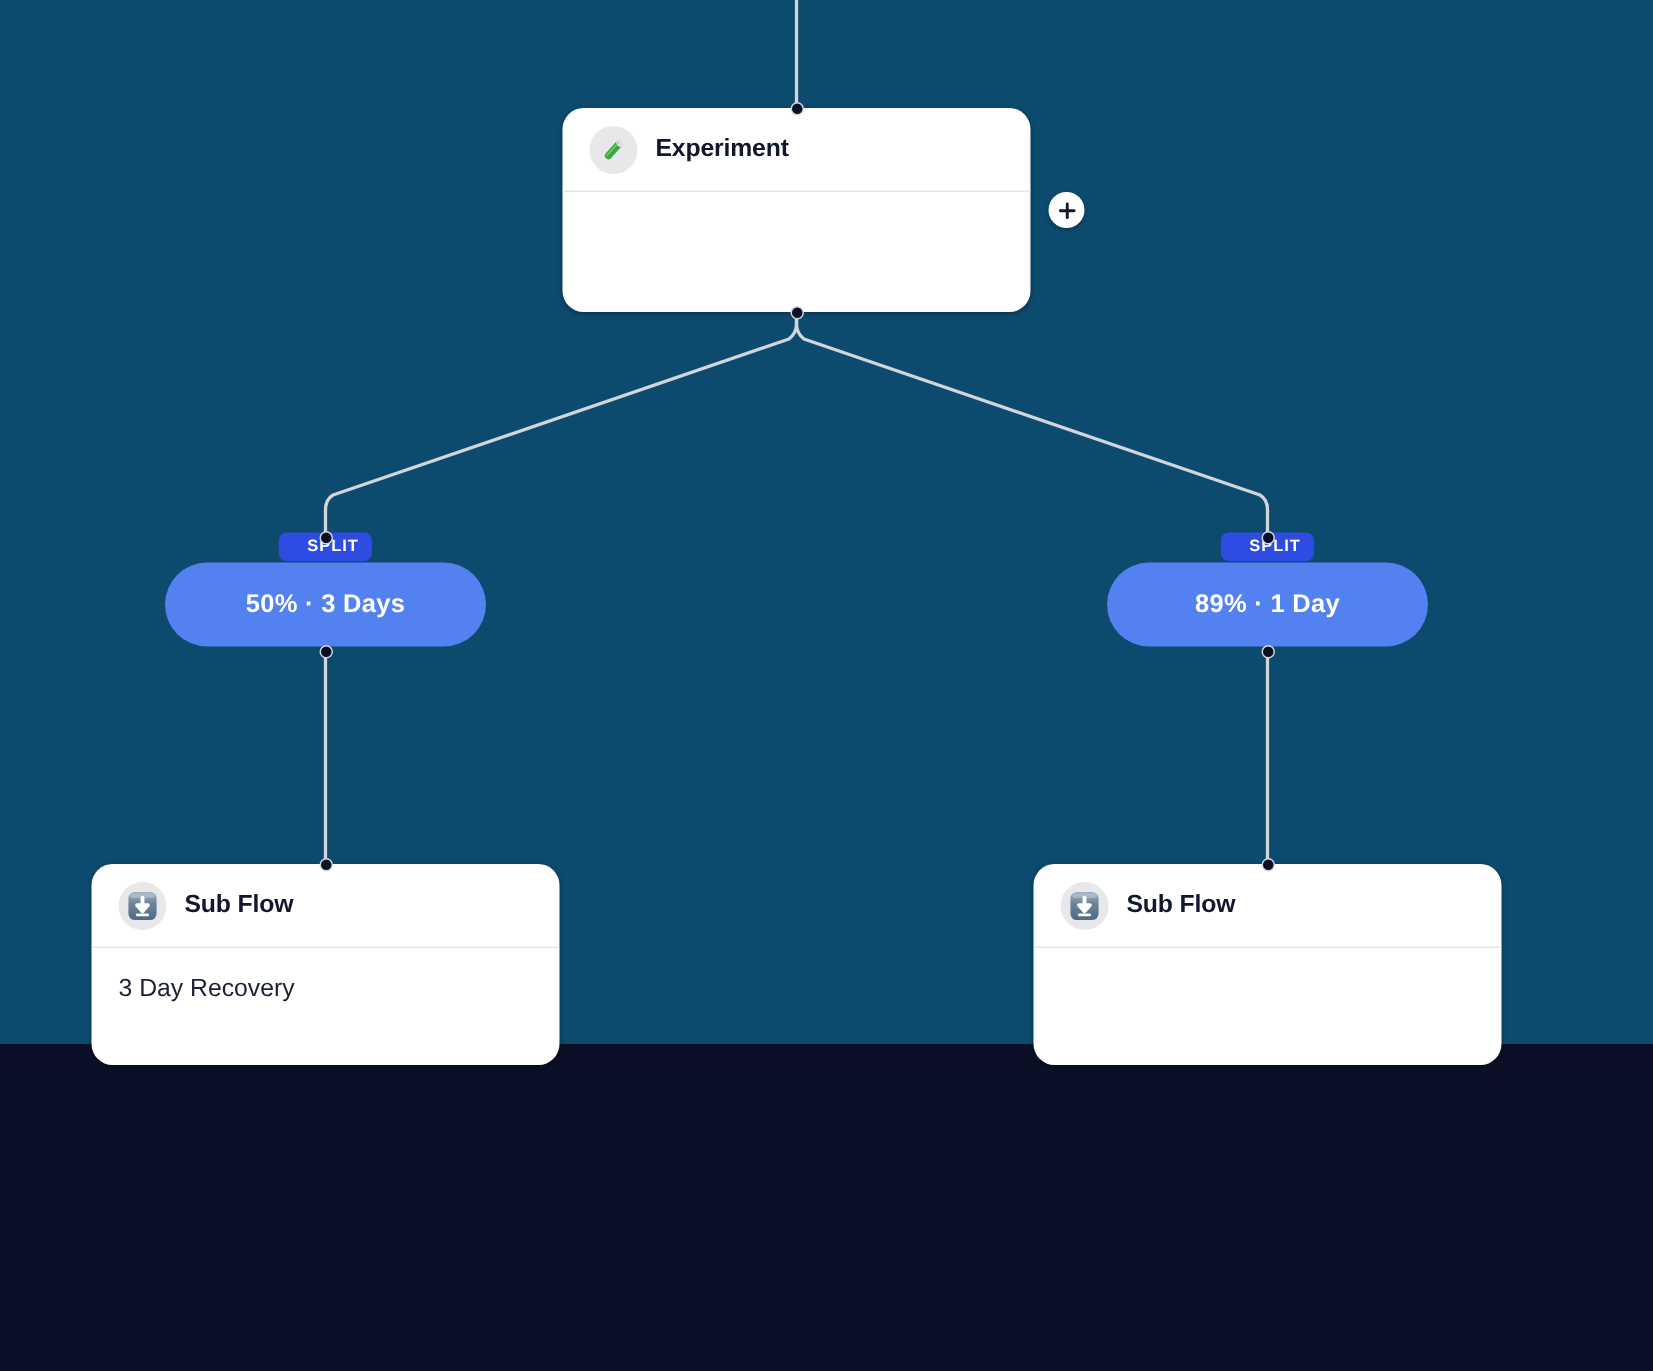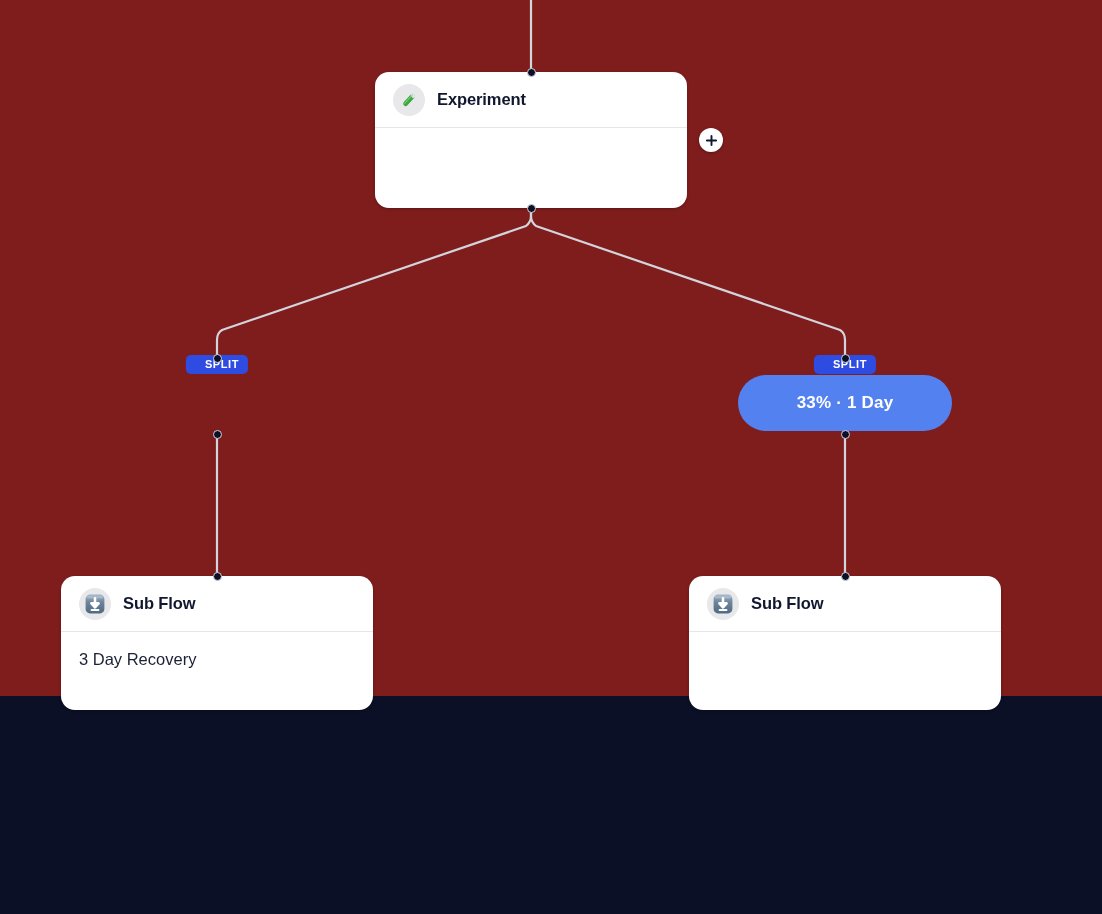--- a/index.html
+++ b/index.html
@@ -12,21 +12,21 @@
     height: 914px;
     overflow: hidden;
     font-family: "Liberation Sans", sans-serif;
     -webkit-font-smoothing: antialiased;
   }
 
   #canvas {
     position: relative;
     width: 1102px;
     height: 696px;
-    background: #7f1d1d;
+    background: #0c4a6e;
   }
 
   #edges {
     position: absolute;
     left: 0;
     top: 0;
     width: 1102px;
     height: 914px;
     pointer-events: none;
   }
@@ -179,28 +179,31 @@
   <div class="anchor" style="left:531px; top:72px;"></div>
   <div class="anchor" style="left:531px; top:208px;"></div>
 
   <div class="add-button" style="left:699px; top:128px;">
     <svg width="13" height="13" viewBox="0 0 13 13">
       <path d="M6.5 1.9 V11.1 M1.9 6.5 H11.1" stroke="#10172e" stroke-width="1.9" stroke-linecap="round"></path>
     </svg>
   </div>
 
   <div class="split-group" style="left:110px; top:355px; width:214px; height:76px;">
+    <div class="split-pill">
+      <span class="split-pill-label">50% · 3 Days</span>
+    </div>
     <div class="split-badge" style="left:107px;">SPLIT</div>
   </div>
   <div class="anchor" style="left:217px; top:358px;"></div>
   <div class="anchor" style="left:217px; top:434px;"></div>
 
   <div class="split-group" style="left:738px; top:355px; width:214px; height:76px;">
     <div class="split-pill">
-      <span class="split-pill-label">33% · 1 Day</span>
+      <span class="split-pill-label">89% · 1 Day</span>
     </div>
     <div class="split-badge" style="left:107px;">SPLIT</div>
   </div>
   <div class="anchor" style="left:845px; top:358px;"></div>
   <div class="anchor" style="left:845px; top:434px;"></div>
 
   <div class="node-card" style="left:61px; top:576px; width:312px; height:134px;">
     <div class="node-header">
       <span class="icon-circle">
         <svg width="22" height="22" viewBox="0 0 22 22">

